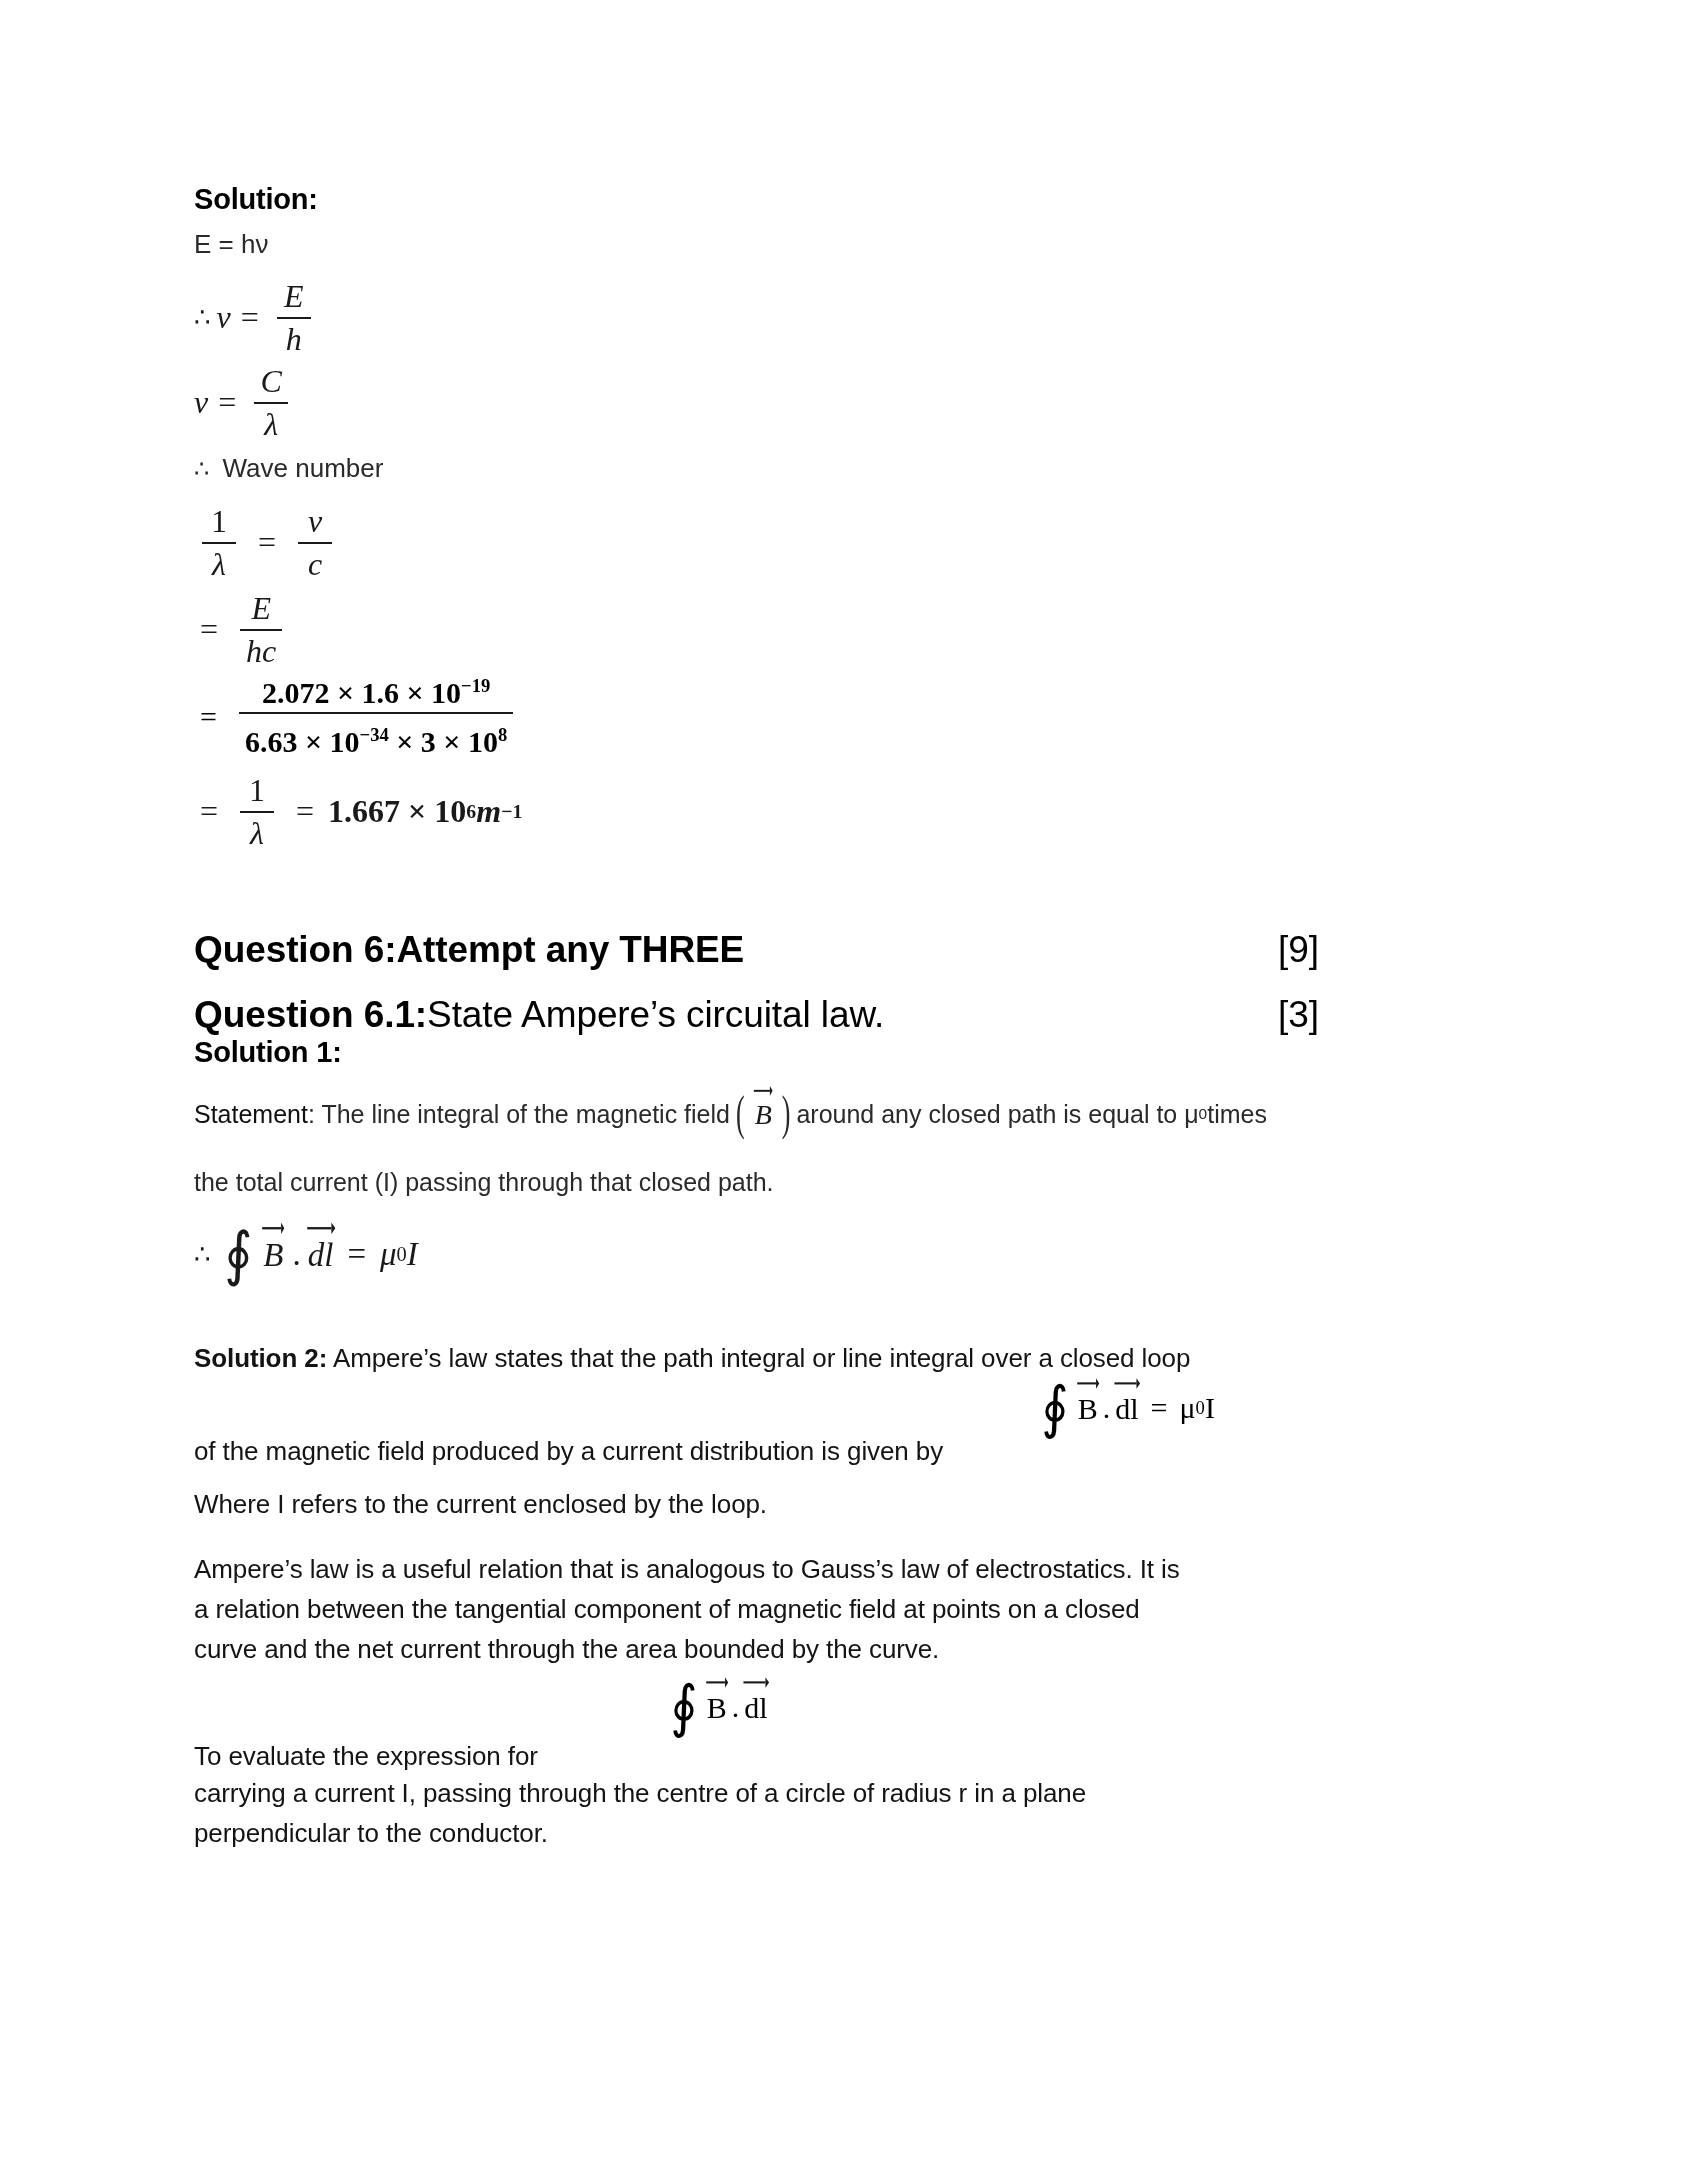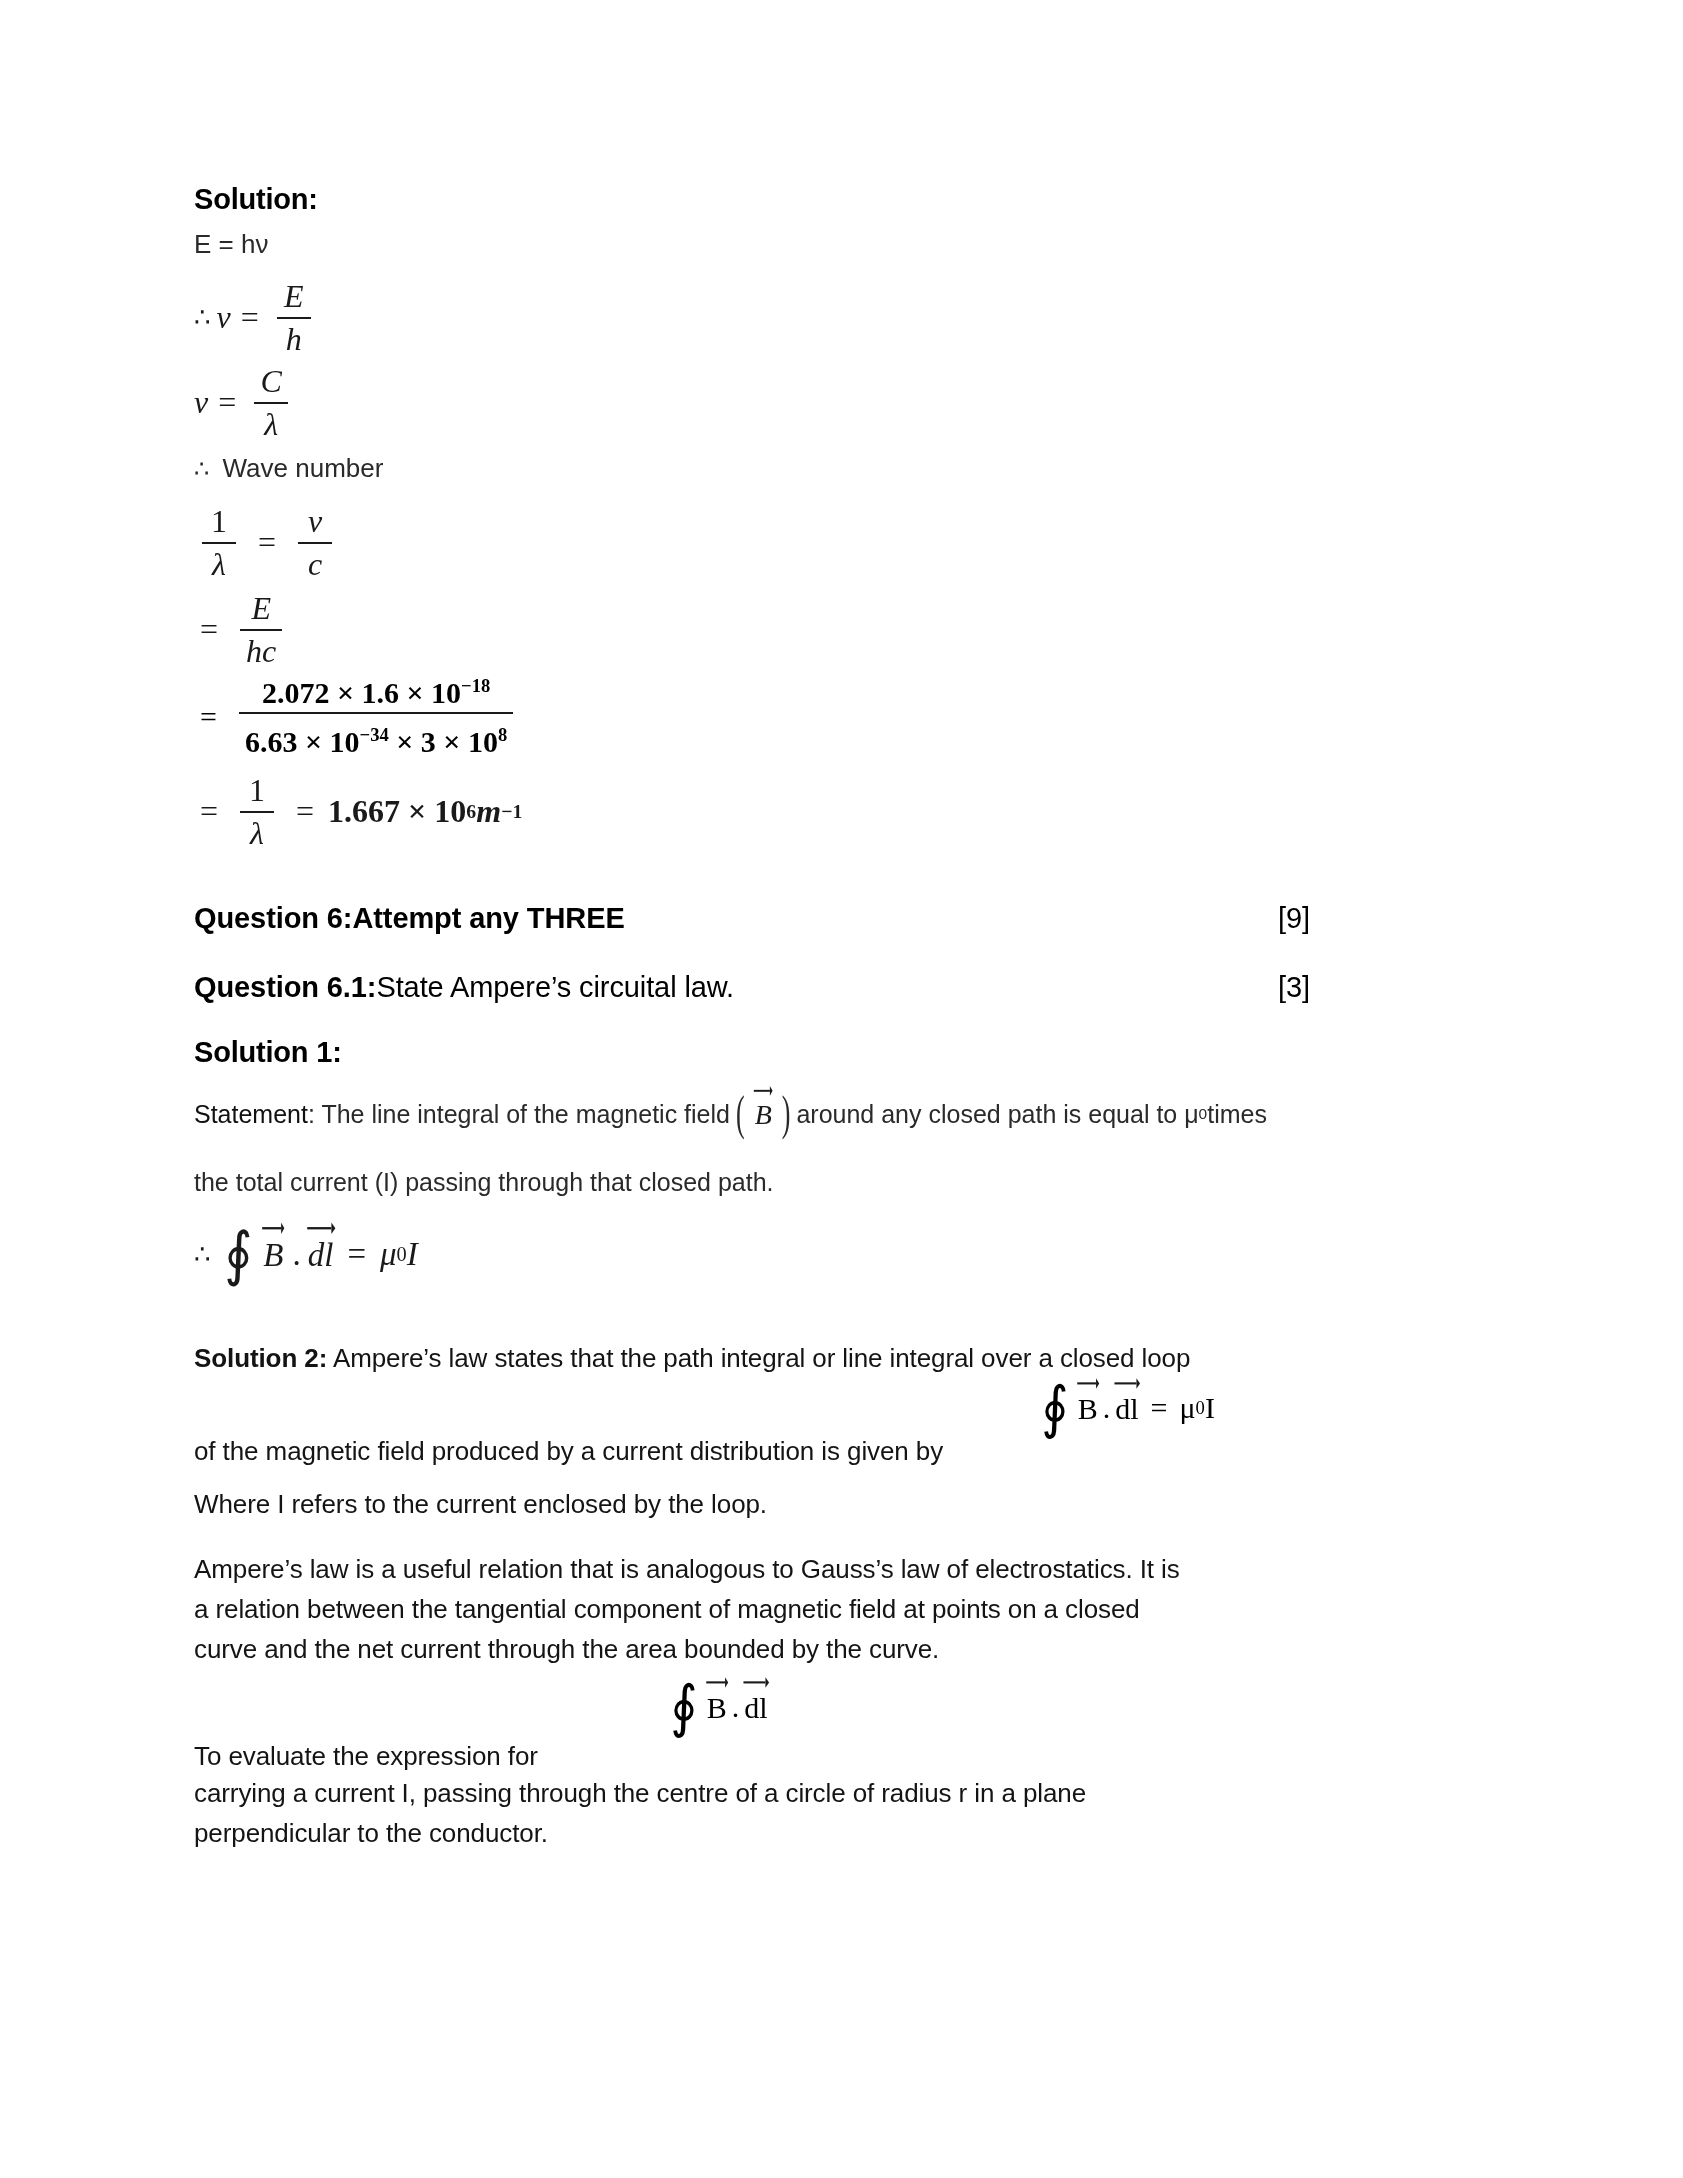--- a/index.html
+++ b/index.html
@@ -46,22 +46,22 @@
   .body-text {
     font-size: 26px;
     line-height: 40px;
     color: #141414;
     letter-spacing: -0.1px;
   }
   .body-text b { font-weight: bold; }
 
   .qline {
     display: flex;
-    align-items: flex-start;
-    font-size: 29px;
+    align-items: flex-end;
+    font-size: 37px;
     letter-spacing: -0.1px;
   }
   .qline .qtext { font-weight: bold; }
   .qline .qrest { font-weight: normal; }
   .qline .marks {
     position: absolute;
     left: 1084px;
     font-weight: normal;
   }
 
@@ -224,21 +224,21 @@
           <span class="den">hc</span>
         </span>
       </span>
     </div>
 
     <div class="row" style="height:97px;">
       <span class="mrow math-up" style="font-size:30px; margin-left:6px;">
         <span style="margin-right:14px;">=</span>
         <span class="frac">
           <span class="num" style="font-weight:bold;">
-            <span>2.072 × 1.6 × 10</span><span class="sup">−18</span>
+            <span>2.072 × 1.6 × 10</span><span class="sup">−19</span>
           </span>
           <span class="bar"></span>
           <span class="den" style="font-weight:bold;margin-top:8px;">
             <span>6.63 × 10</span><span class="sup">−34</span><span> × 3 × 10</span><span class="sup">8</span>
           </span>
         </span>
       </span>
     </div>
 
     <div class="row" style="height:91px;">

